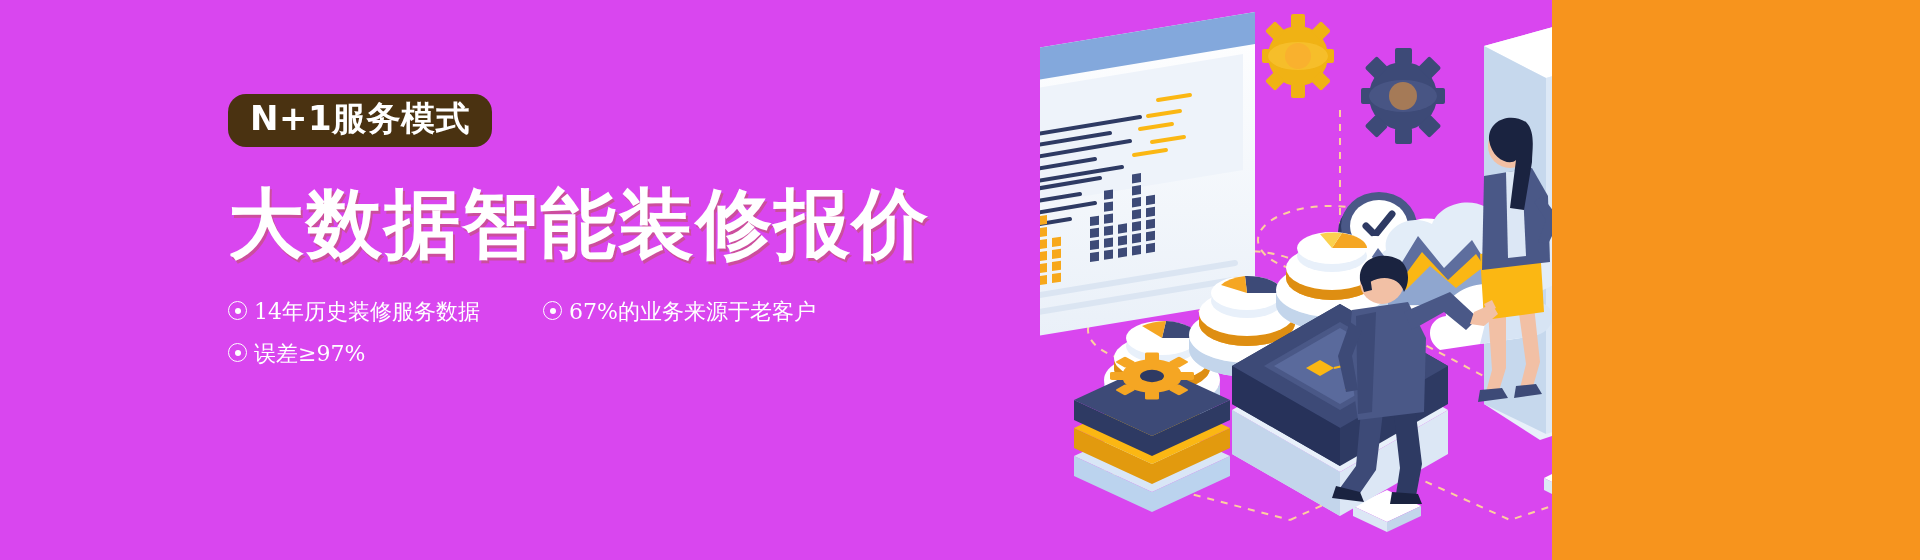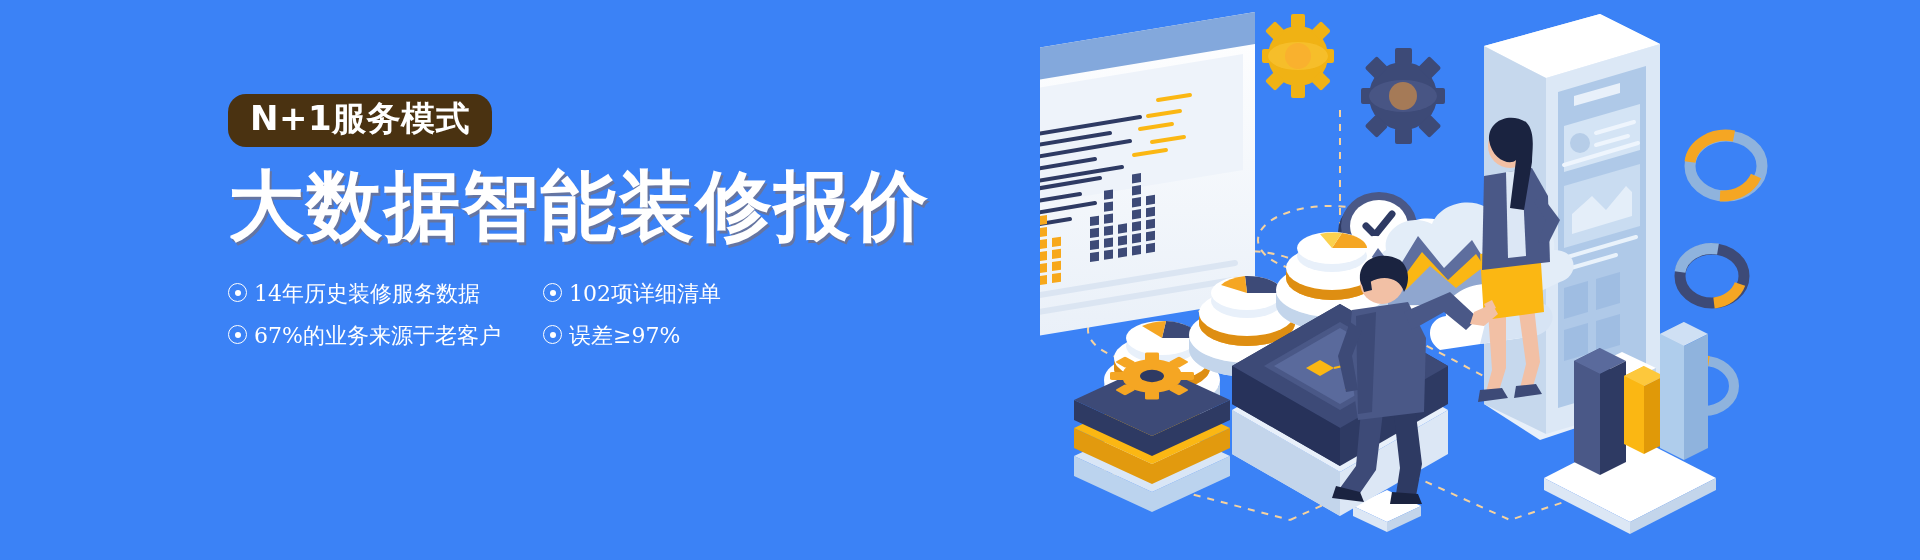--- a/index.html
+++ b/index.html
@@ -3,43 +3,43 @@
 <meta charset="utf-8">
 <style>
   * { margin:0; padding:0; box-sizing:border-box; }
   html,body { width:1920px; height:560px; overflow:hidden; }
   body {
     background:#F7941D;
     font-family:"Liberation Sans","DejaVu Sans",sans-serif;
     position:relative;
   }
   #banner {
-    position:absolute; left:0; top:0; width:1920px; height:560px;
-    background:#3b82f6; overflow:hidden;
+    position:absolute; left:0; top:0; width:1552px; height:560px;
+    background:#d946ef; overflow:hidden;
   }
 
   
   .copy { position:absolute; left:228px; top:94px; width:780px; }
 
   .badge {
     display:inline-block;
     background:#4A3211;
     color:#ffffff;
     border-radius:18px;
     padding:7px 22px 10px 22px;
     font-size:34px;
     line-height:1.05;
     font-weight:bold;
     letter-spacing:0.5px;
     font-family:"DejaVu Sans","Liberation Sans",sans-serif;
     white-space:nowrap;
   }
 
   .headline {
-    margin-top:18px;
+    margin-top:36px;
     color:#ffffff;
     font-size:76px;
     font-weight:bold;
     letter-spacing:2px;
     line-height:1.08;
     white-space:nowrap;
     font-family:"DejaVu Sans","Liberation Sans",sans-serif;
     text-shadow:2px 3px 0 rgba(180,95,5,.35);
   }
 
@@ -93,23 +93,20 @@
     <div class="badge">N+1服务模式</div>
 
     <div class="headline">大数据智能装修报价</div>
 
     <div class="features">
 
       <div class="feat">
         <span class="bullet"></span><span class="txt">14年历史装修服务数据</span>
       </div>
 
-      <div class="feat">
-        <span class="bullet"></span><span class="txt">102项详细清单</span>
-      </div>
       <div class="feat">
         <span class="bullet"></span><span class="txt">67%的业务来源于老客户</span>
       </div>
 
       <div class="feat">
         <span class="bullet"></span><span class="txt">误差≥97%</span>
       </div>
       <div class="feat slot-empty">
         <span class="bullet"></span><span class="txt"></span>
       </div>

